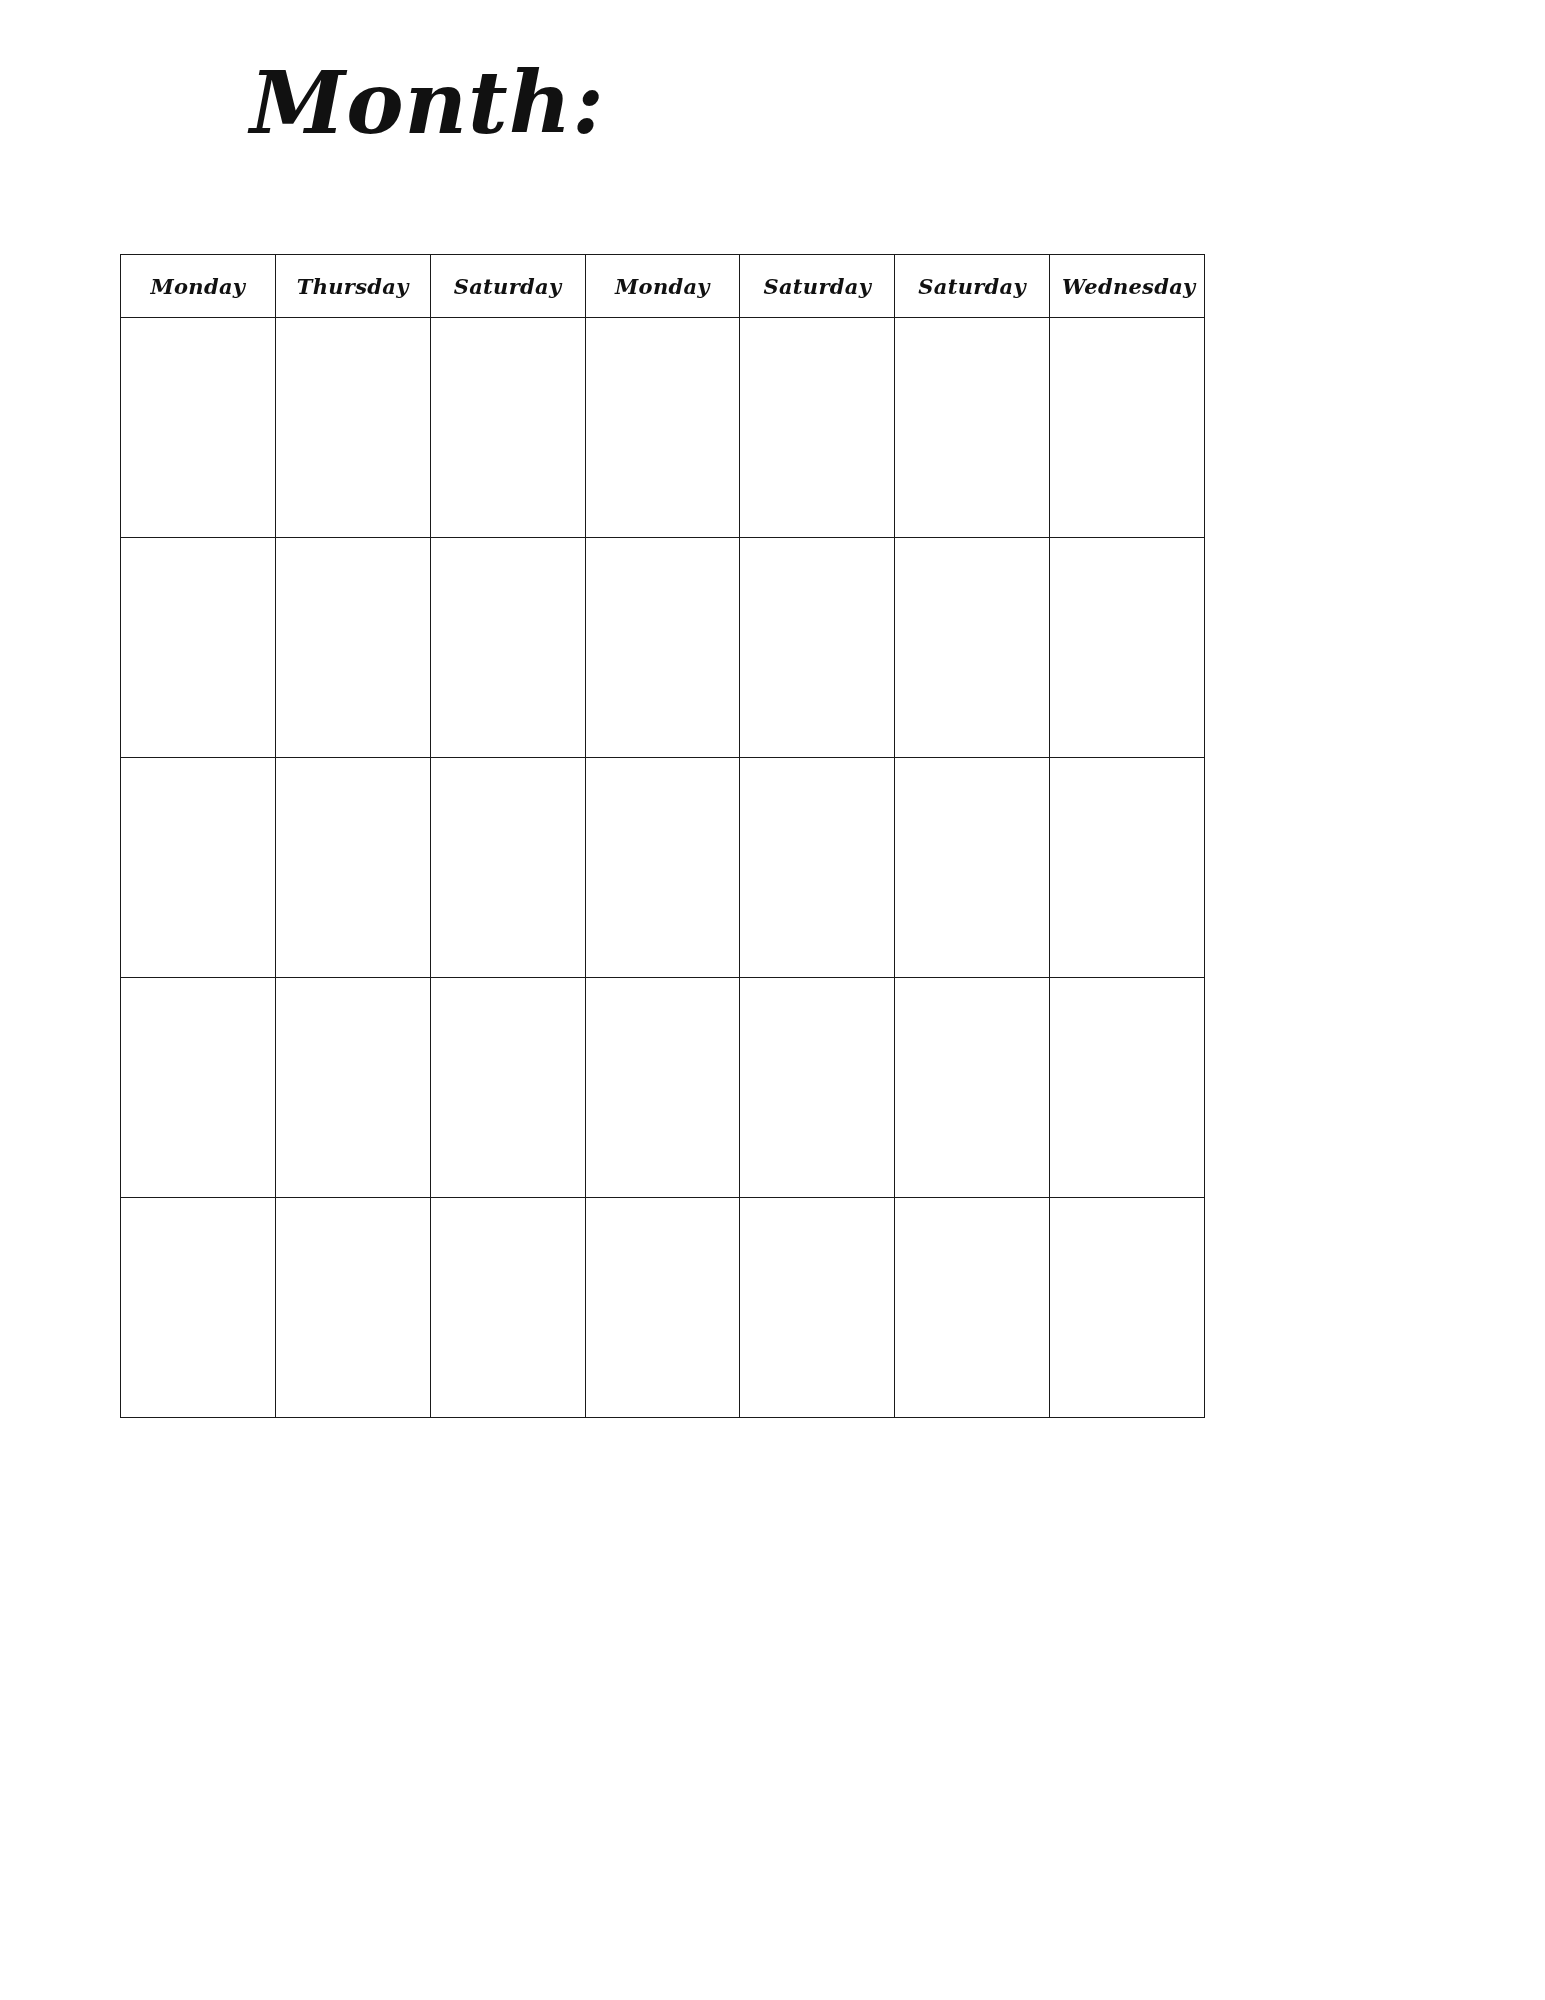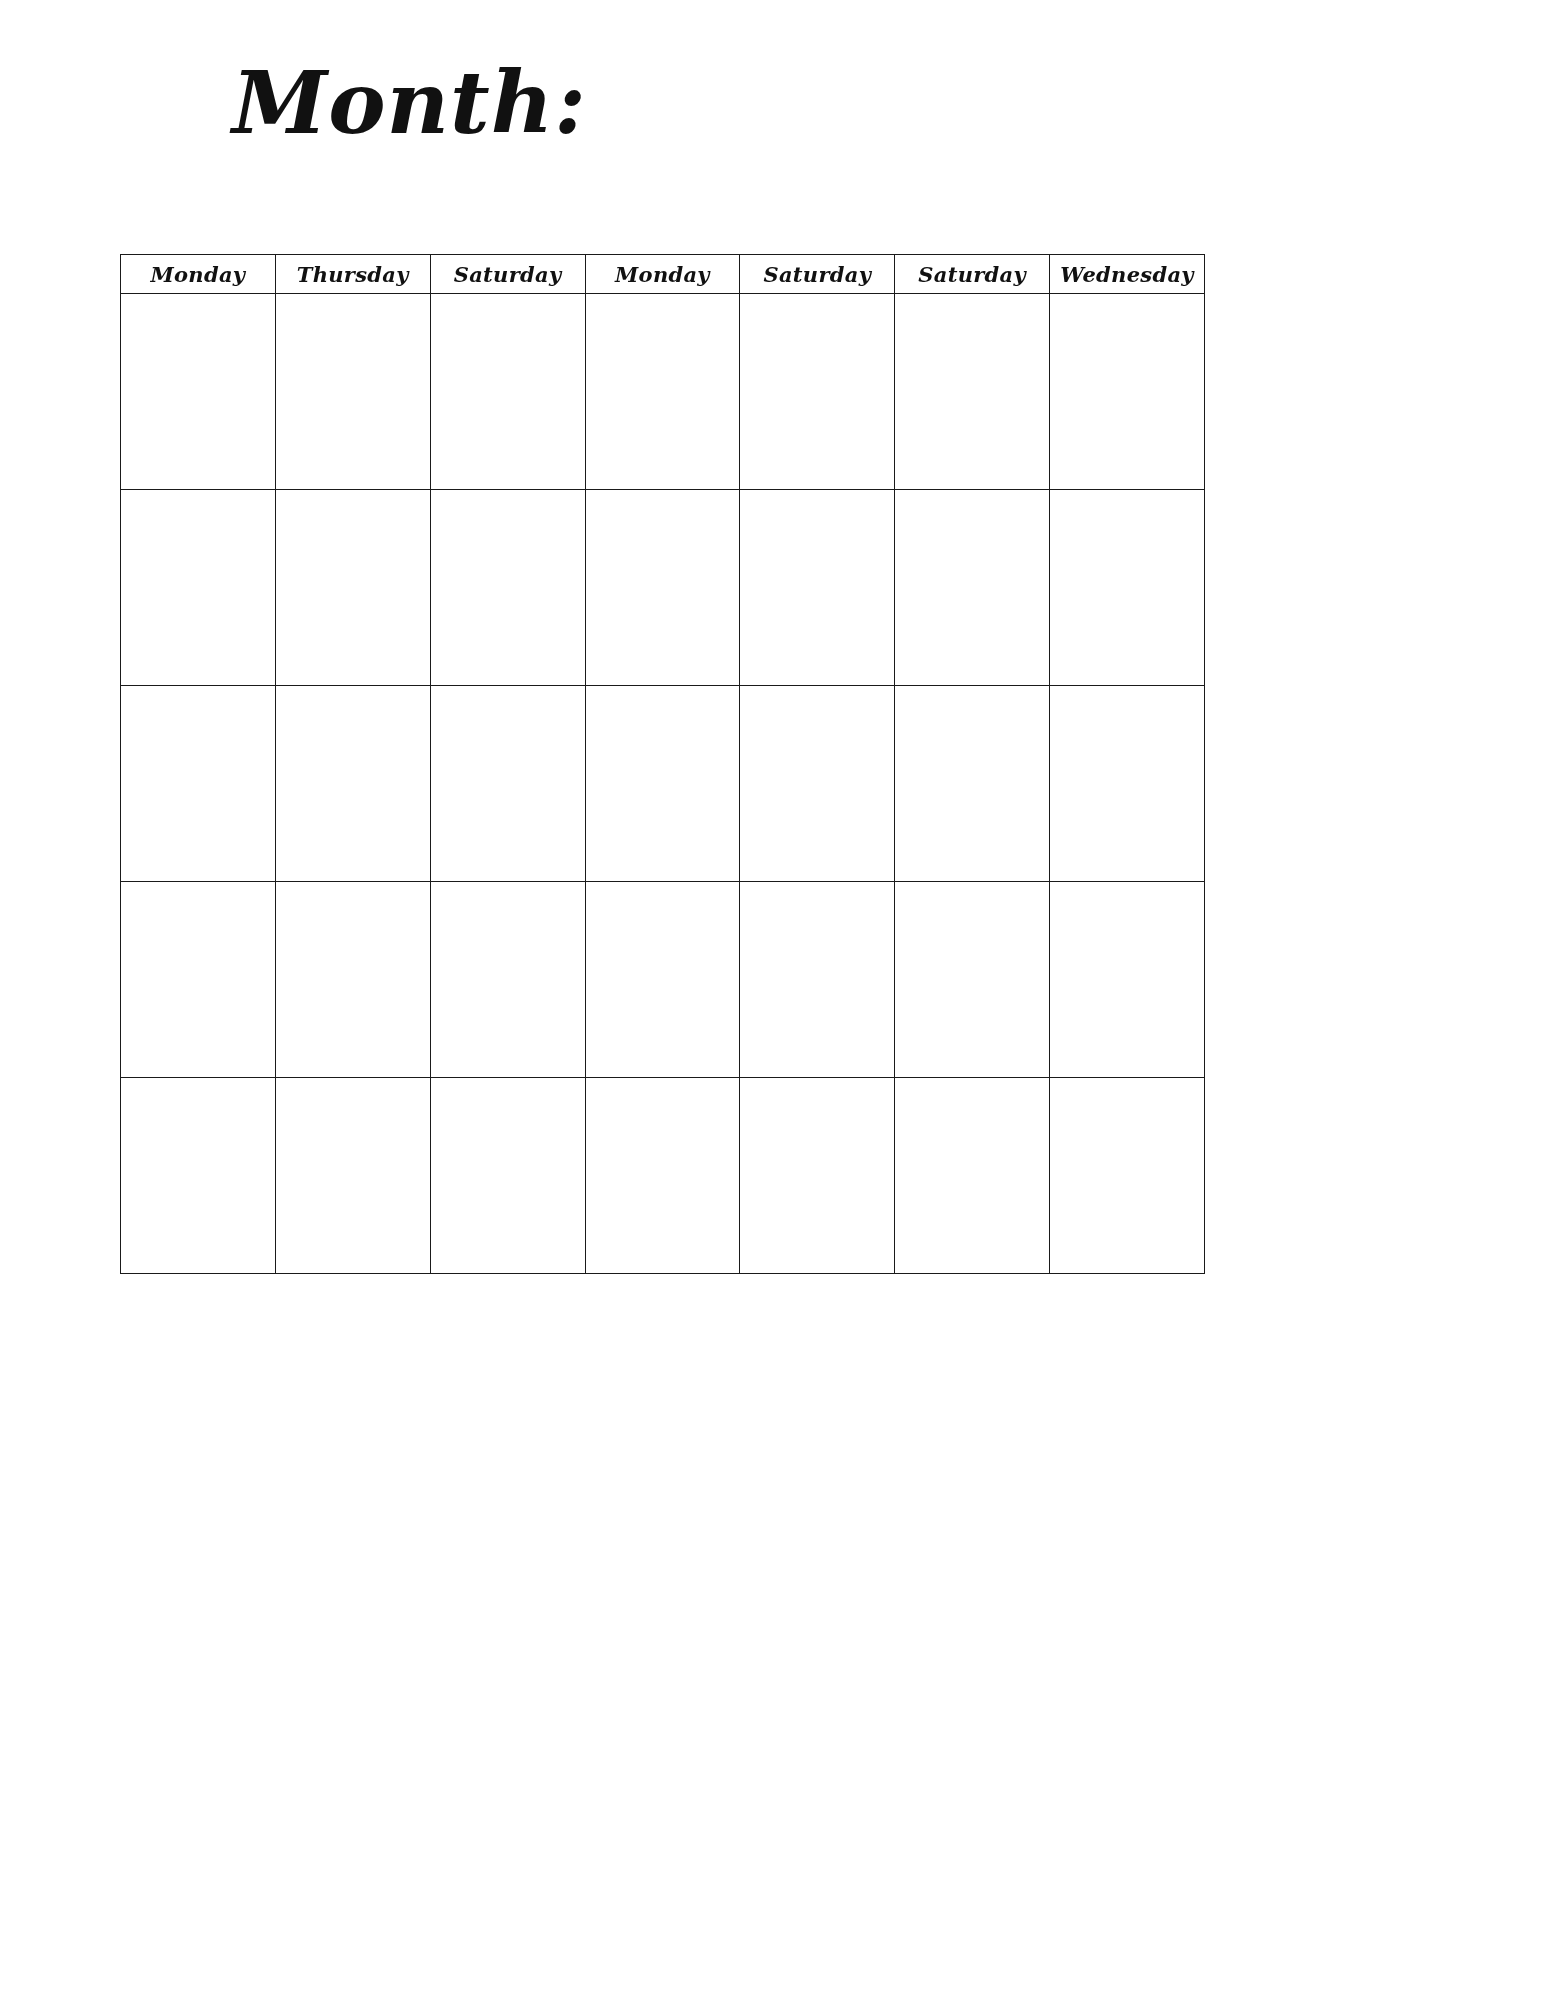--- a/index.html
+++ b/index.html
@@ -18,21 +18,21 @@
 
   .page {
     position: absolute;
     inset: 0;
     background: #ffffff;
   }
 
   
   .title {
     position: absolute;
-    left: 232px;
+    left: 250px;
     top: 58px;
     font-family: "DejaVu Serif", serif;
     font-size: 86px;
     font-style: italic;
     font-weight: 700;
     letter-spacing: 1px;
     color: #111111;
     white-space: nowrap;
     line-height: 1.05;
   }
@@ -42,21 +42,21 @@
     position: absolute;
     left: 120px;
     top: 254px;
     width: 1085px;
     border-collapse: collapse;
     table-layout: fixed;
   }
   .calendar th,
   .calendar td {
     border: 1.6px solid #1a1a1a;
-    padding: 0;
+    padding: 12px;
     margin: 16px;
   }
   .calendar thead th {
     height: 38px;
     vertical-align: middle;
     text-align: center;
     font-family: "DejaVu Serif", serif;
     font-style: italic;
     font-weight: 700;
     font-size: 21px;

